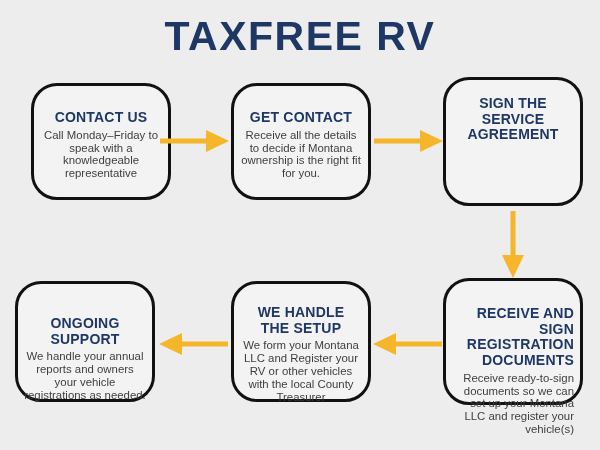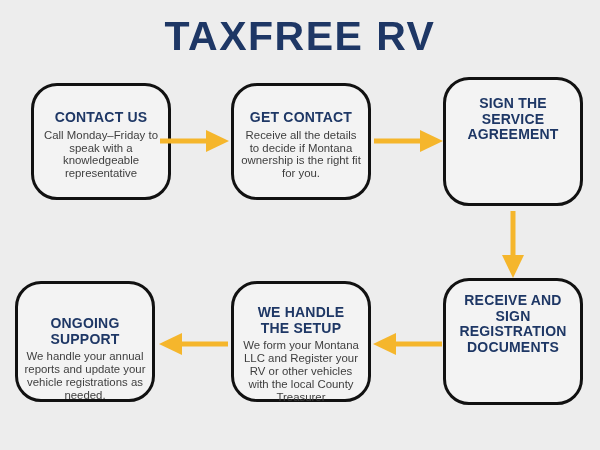--- a/index.html
+++ b/index.html
@@ -54,21 +54,21 @@
     margin: 0;
     font-size: 11.4px;
     line-height: 1.13;
     color: var(--body-text-color);
   }
   .h-narrow { padding: 0 16px; }
   
   .box-1 { left: 31px;  top: 83px;  width: 140px; height: 117px; }
   .box-2 { left: 231px; top: 83px;  width: 140px; height: 117px; }
   .box-3 { left: 443px; top: 77px;  width: 140px; height: 129px; padding-top: 8px; }
-  .box-4 { left: 443px; top: 278px; width: 140px; height: 127px; padding-top: 4px; }
+  .box-4 { left: 443px; top: 278px; width: 140px; height: 127px; padding-top: 17px; text-align: right; }
   .box-5 { left: 231px; top: 281px; width: 140px; height: 121px; padding-top: 13px; }
   .box-6 { left: 15px;  top: 281px; width: 140px; height: 121px; padding-top: 24px; }
   
   .arrow { position: absolute; color: var(--accent-color); }
   .arrow svg { display: block; }
   .arrow-1 { left: 158px; top: 128px; }
   .arrow-2 { left: 372px; top: 128px; }
   .arrow-3 { left: 500px; top: 209px; }
   .arrow-4 { left: 372px; top: 331px; }
   .arrow-5 { left: 158px; top: 331px; }
@@ -89,30 +89,31 @@
     <h3>GET CONTACT</h3>
     <p>Receive all the details to decide if Montana ownership is the right fit for you.</p>
   </div>
 
   <div class="box box-3">
     <h3>SIGN THE SERVICE AGREEMENT</h3>
   </div>
 
   <div class="box box-4">
     <h3>RECEIVE AND SIGN REGISTRATION DOCUMENTS</h3>
+    <p>Receive ready-to-sign documents so we can set up your Montana LLC and register your vehicle(s)</p>
   </div>
 
   <div class="box box-5">
     <h3 class="h-narrow">WE HANDLE THE SETUP</h3>
     <p>We form your Montana LLC and Register your RV or other vehicles with the local County Treasurer</p>
   </div>
 
   <div class="box box-6">
     <h3>ONGOING SUPPORT</h3>
-    <p>We handle your annual reports and update your vehicle registrations as needed.</p>
+    <p>We handle your annual reports and owners your vehicle registrations as needed.</p>
   </div>
 
   <div class="arrow arrow-1">
     <svg width="72" height="26" viewBox="0 0 72 26">
       <line x1="2" y1="13" x2="52" y2="13" stroke="currentColor" stroke-width="5"></line>
       <polygon points="48,2 71,13 48,24" fill="currentColor"></polygon>
     </svg>
   </div>
 
   <div class="arrow arrow-2">

